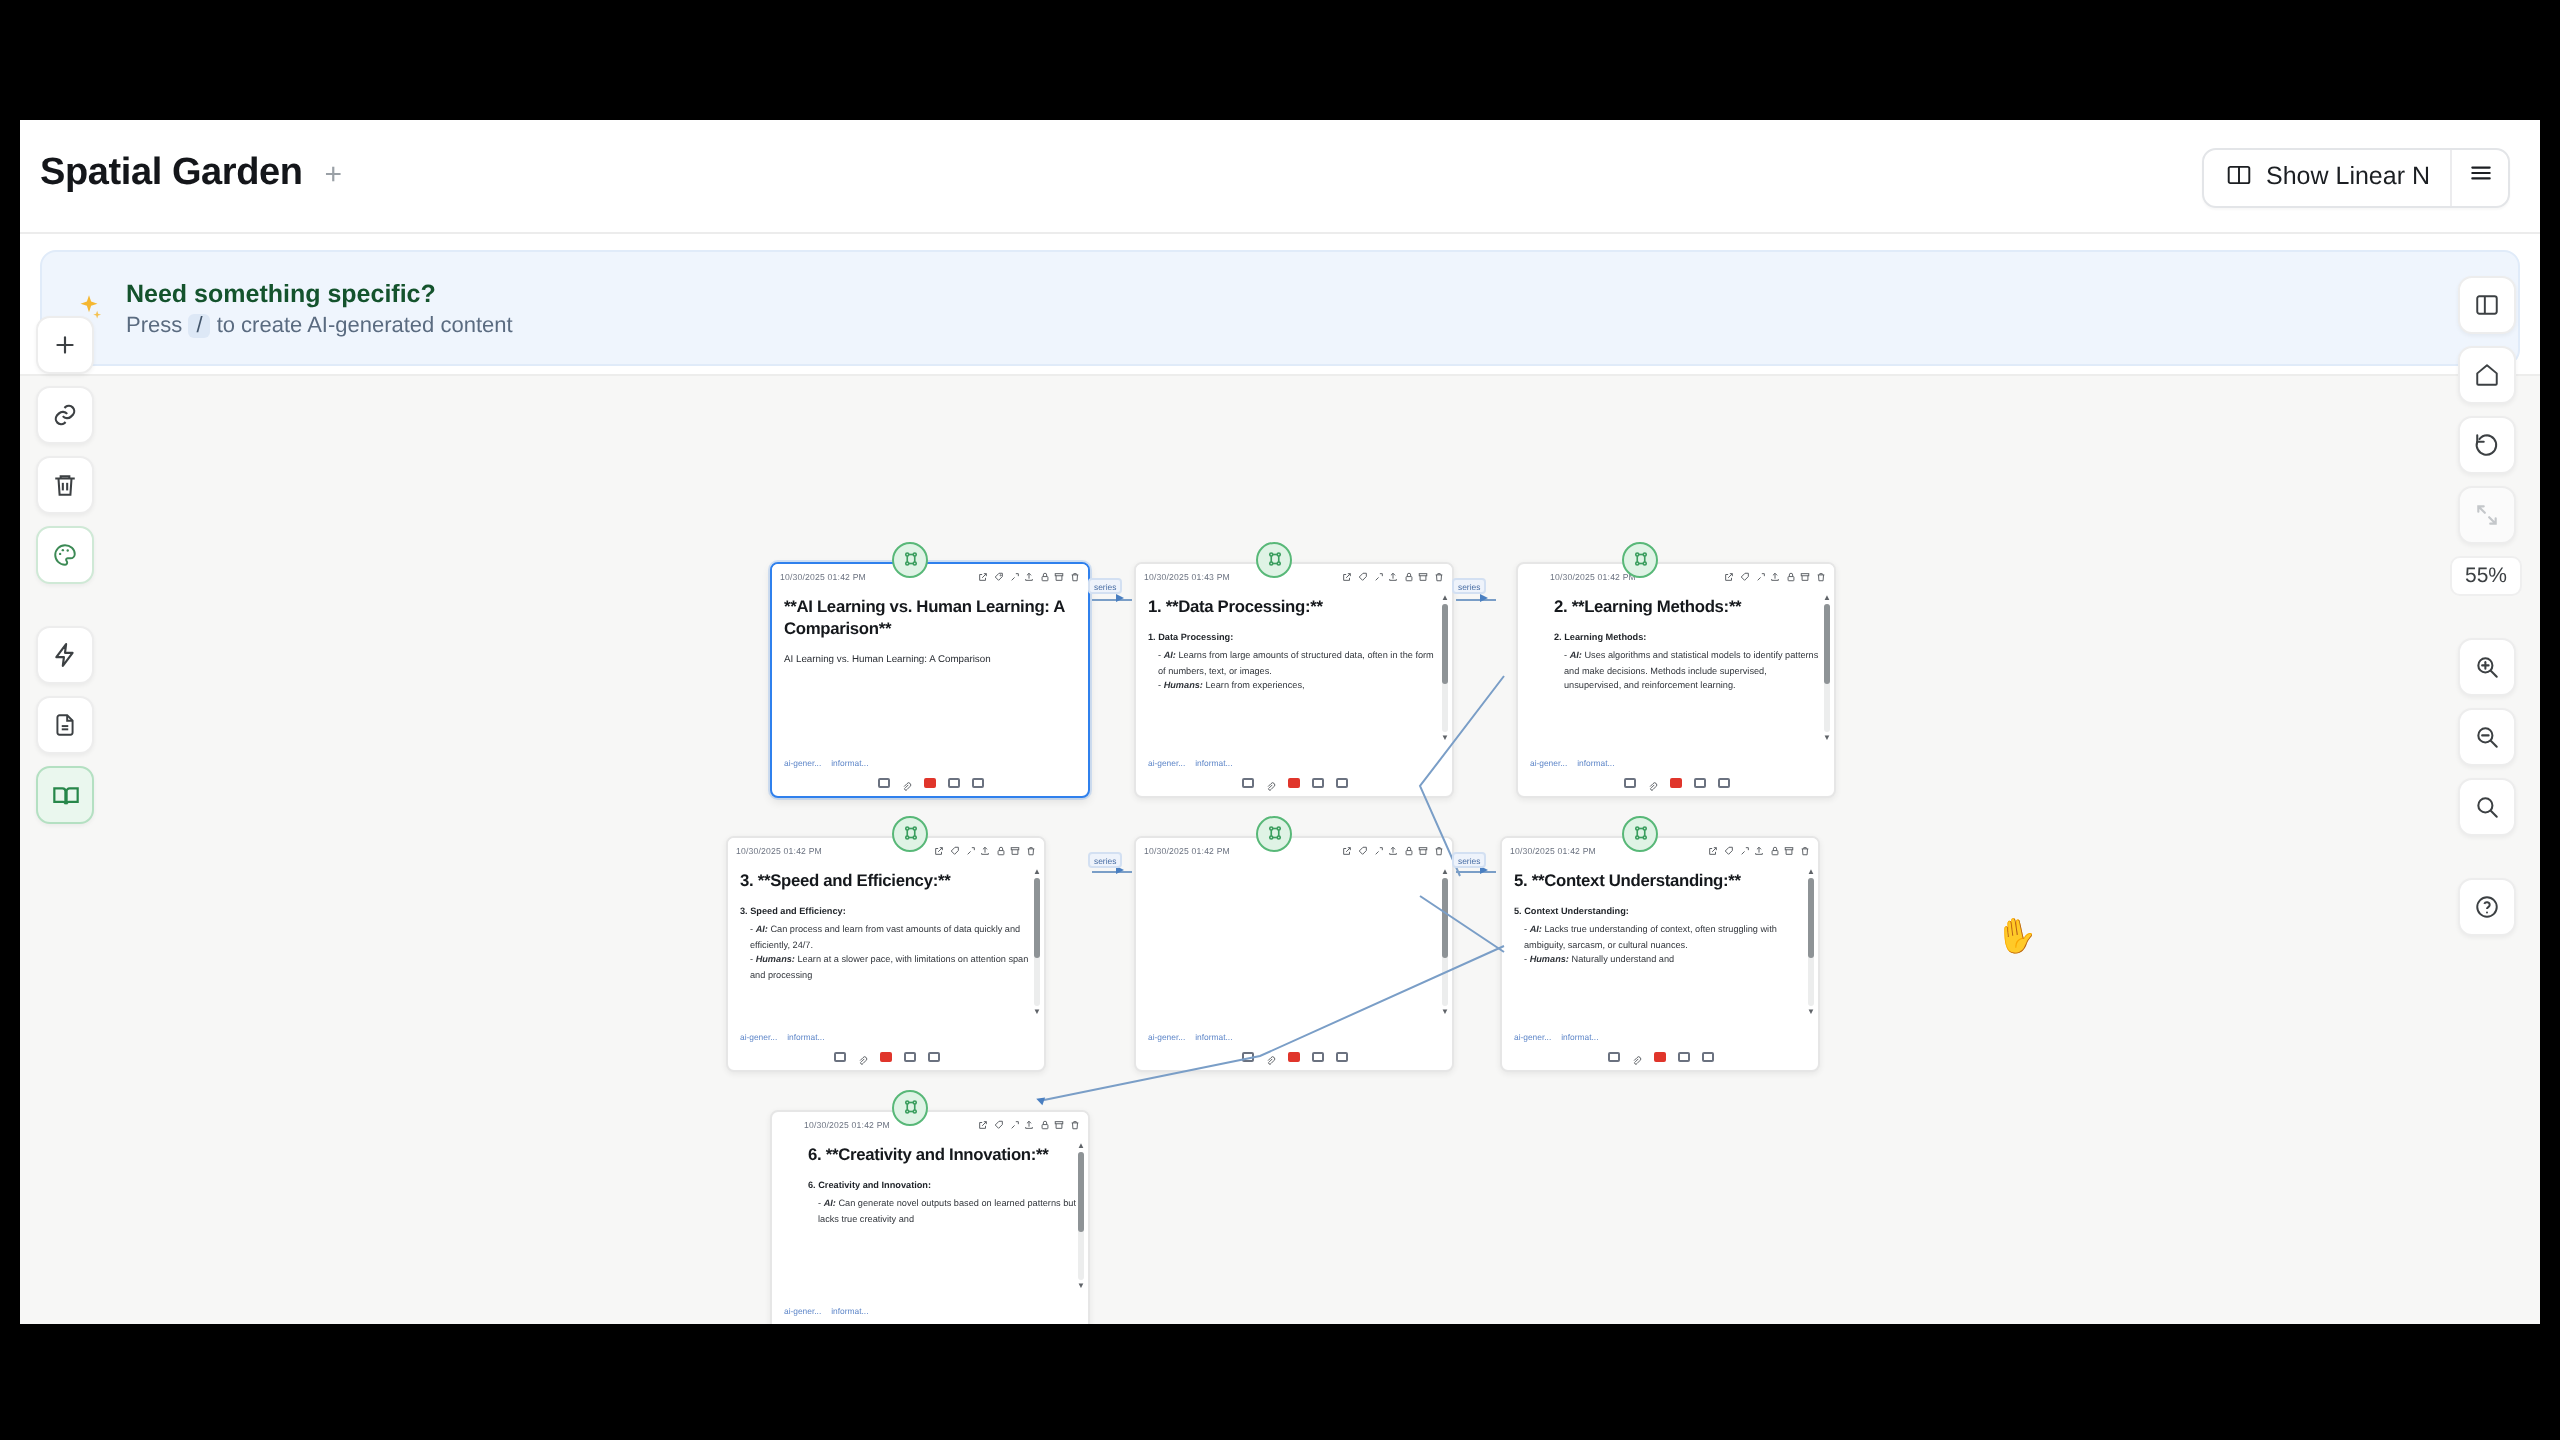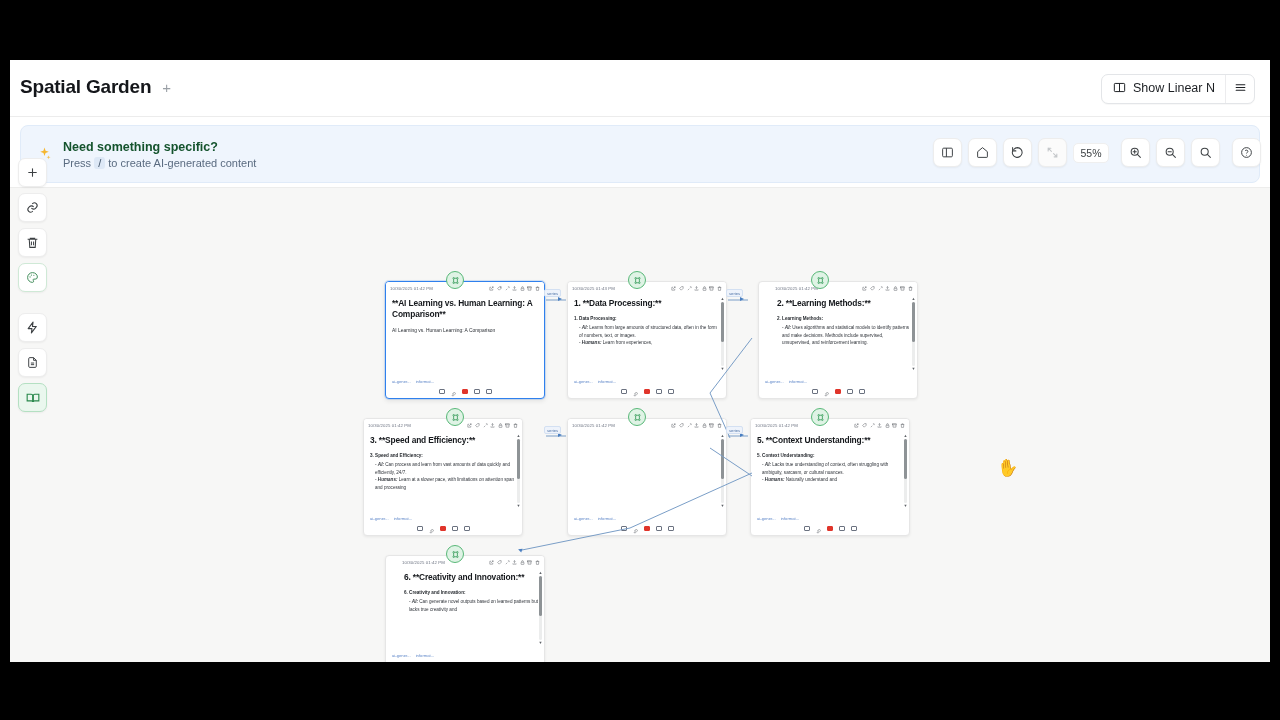--- a/index.html
+++ b/index.html
@@ -110,21 +110,21 @@
   }
   .tool-btn.accent { border-color: #cfe9d6; color: #2f9e52; }
   .tool-btn.active {
     background: #eaf7ee; border-color: #b4e0c2; color: #27874a;
   }
   .tool-gap { height: 9px; }
 
   
   #right-toolbar {
     position: absolute; right: 9px; top: 78px;
-    display: flex; flex-direction: row; align-items: center; gap: 6px;
+    display: flex; flex-direction: column; align-items: center; gap: 6px;
   }
   #zoom-level {
     width: 36px; height: 20px;
     display: flex; align-items: center; justify-content: center;
     font-size: 10.5px; color: #3c4043;
     background: #fff; border-radius: 5px;
     border: 1px solid #efefef;
   }
   .tool-btn.disabled { color: #c4c7ca; background: #fbfbfb; }
 

